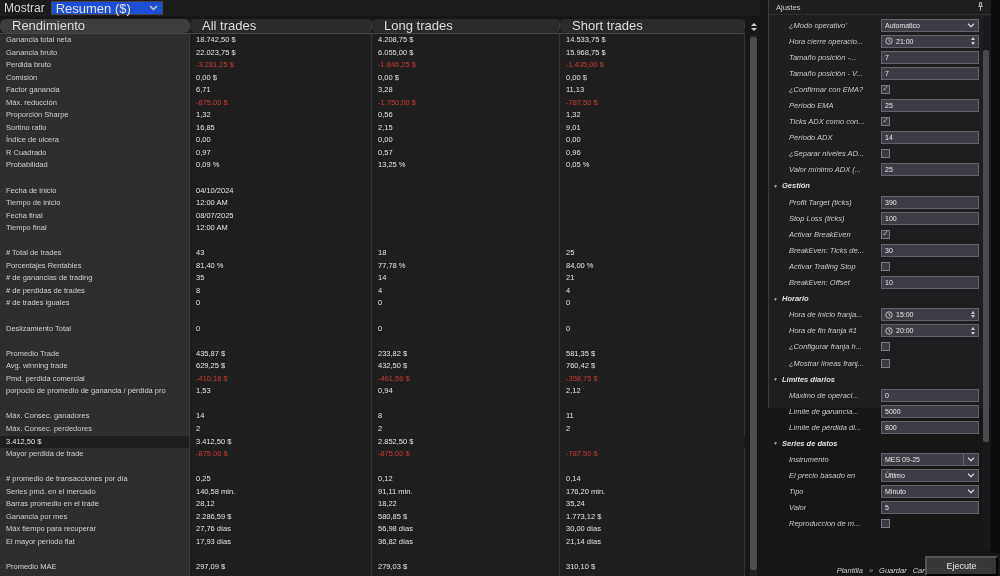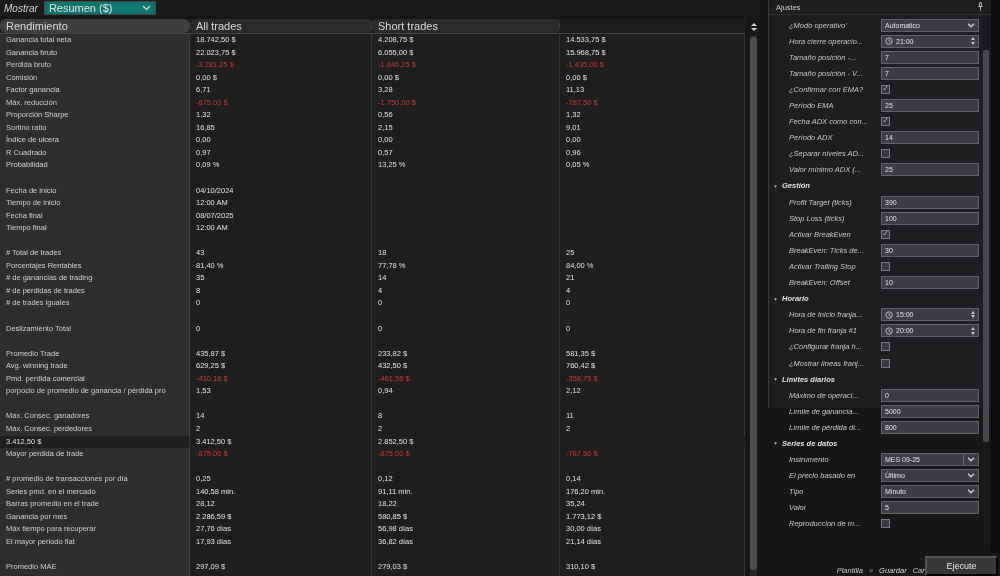--- a/index.html
+++ b/index.html
@@ -5,28 +5,28 @@
   html,body{margin:0;padding:0;}
   body{
     position:relative;width:1000px;height:576px;overflow:hidden;
     background:var(--body-bg,#161616);
     font-family:"Liberation Sans","DejaVu Sans",sans-serif;
     -webkit-font-smoothing:antialiased;
   }
   
   .topbar{position:absolute;left:0;top:0;width:760px;height:16px;background:var(--topbar-bg,#1c1c1c);
     display:flex;align-items:center;gap:6px;padding-left:4px;box-sizing:border-box;}
-  .topbar-label{font-size:10px;color:#d6d6d6;font-style:italic;}
-  .mostrar-dd{width:102px;height:12px;background:#0f766e;border:1px solid #464646;
+  .topbar-label{font-size:12px;color:#d6d6d6;}
+  .mostrar-dd{width:102px;height:12px;background:#1d4ed8;border:1px solid #464646;
     display:flex;align-items:center;justify-content:space-between;padding:0 4px;
-    font-size:11px;color:#e4e4e4;cursor:default;}
+    font-size:13px;color:#e4e4e4;cursor:default;}
   
   .table-wrap{position:absolute;left:0;top:19px;width:745px;height:557px;background:var(--table-bg,#1e1e1e);overflow:hidden;}
   .thead{display:grid;grid-template-columns:190px 182px 188px 185px;height:14px;border-bottom:1px solid #474747;}
-  .th{font-size:11px;line-height:14px;padding-left:6px;color:#dcdcdc;white-space:nowrap;overflow:hidden;border-right:1px solid #3c3c3c;box-sizing:border-box;border-radius:6px;}
+  .th{font-size:13px;line-height:14px;padding-left:12px;color:#dcdcdc;white-space:nowrap;overflow:hidden;border-right:1px solid #3c3c3c;box-sizing:border-box;border-radius:6px;}
   .th.lblh{background:var(--label-head-bg,#3e3e3e);}
   .th.valh{background:#2a2a2a;}
   .tbody{height:543px;overflow:hidden;}
   .trow{display:grid;grid-template-columns:190px 182px 188px 185px;height:12.56px;}
   .tc{font-size:7.5px;line-height:12.56px;padding-left:6px;white-space:nowrap;overflow:hidden;box-sizing:border-box;border-right:1px solid #343434;}
   .tc.lbl{background:var(--label-col-bg,#2e2e2e);color:#d0d0d0;border-right:1px solid #3e3e3e;}
   .tc.val{color:#e3e3e3;}
   .tc.neg{color:var(--negative,#c83a32);}
   
   .tscroll{position:absolute;left:748px;top:19px;width:11px;height:557px;}
@@ -77,20 +77,21 @@
           <path d="M1 1 L4.5 4.5 L8 1" stroke="#cfcfcf" stroke-width="1.5" fill="none"></path>
         </svg>
     </span>
   </div>
 </div>
 
 <div class="table-wrap">
   <div class="thead">
     <div class="th lblh">Rendimiento</div>
     <div class="th valh">All trades</div>
+    <div class="th valh">Long trades</div>
     <div class="th valh">Short trades</div>
   </div>
   <div class="tbody">
       <div class="trow">
         <div class="tc lbl">Ganancia total neta</div>
         <div class="tc val">18.742,50 $</div>
         <div class="tc val">4.208,75 $</div>
         <div class="tc val">14.533,75 $</div>
       </div>
       <div class="trow">
@@ -418,21 +419,21 @@
           <span class="ck">✓</span>
         </span>
       </div>
       <div class="pitem">
         <span class="plabel">Período EMA</span>
         <span class="pfield">
           <span class="pval">25</span>
         </span>
       </div>
       <div class="pitem">
-        <span class="plabel">Fecha ADX como con...</span>
+        <span class="plabel">Ticks ADX como con...</span>
         <span class="pcheck">
           <span class="ck">✓</span>
         </span>
       </div>
       <div class="pitem">
         <span class="plabel">Período ADX</span>
         <span class="pfield">
           <span class="pval">14</span>
         </span>
       </div>

